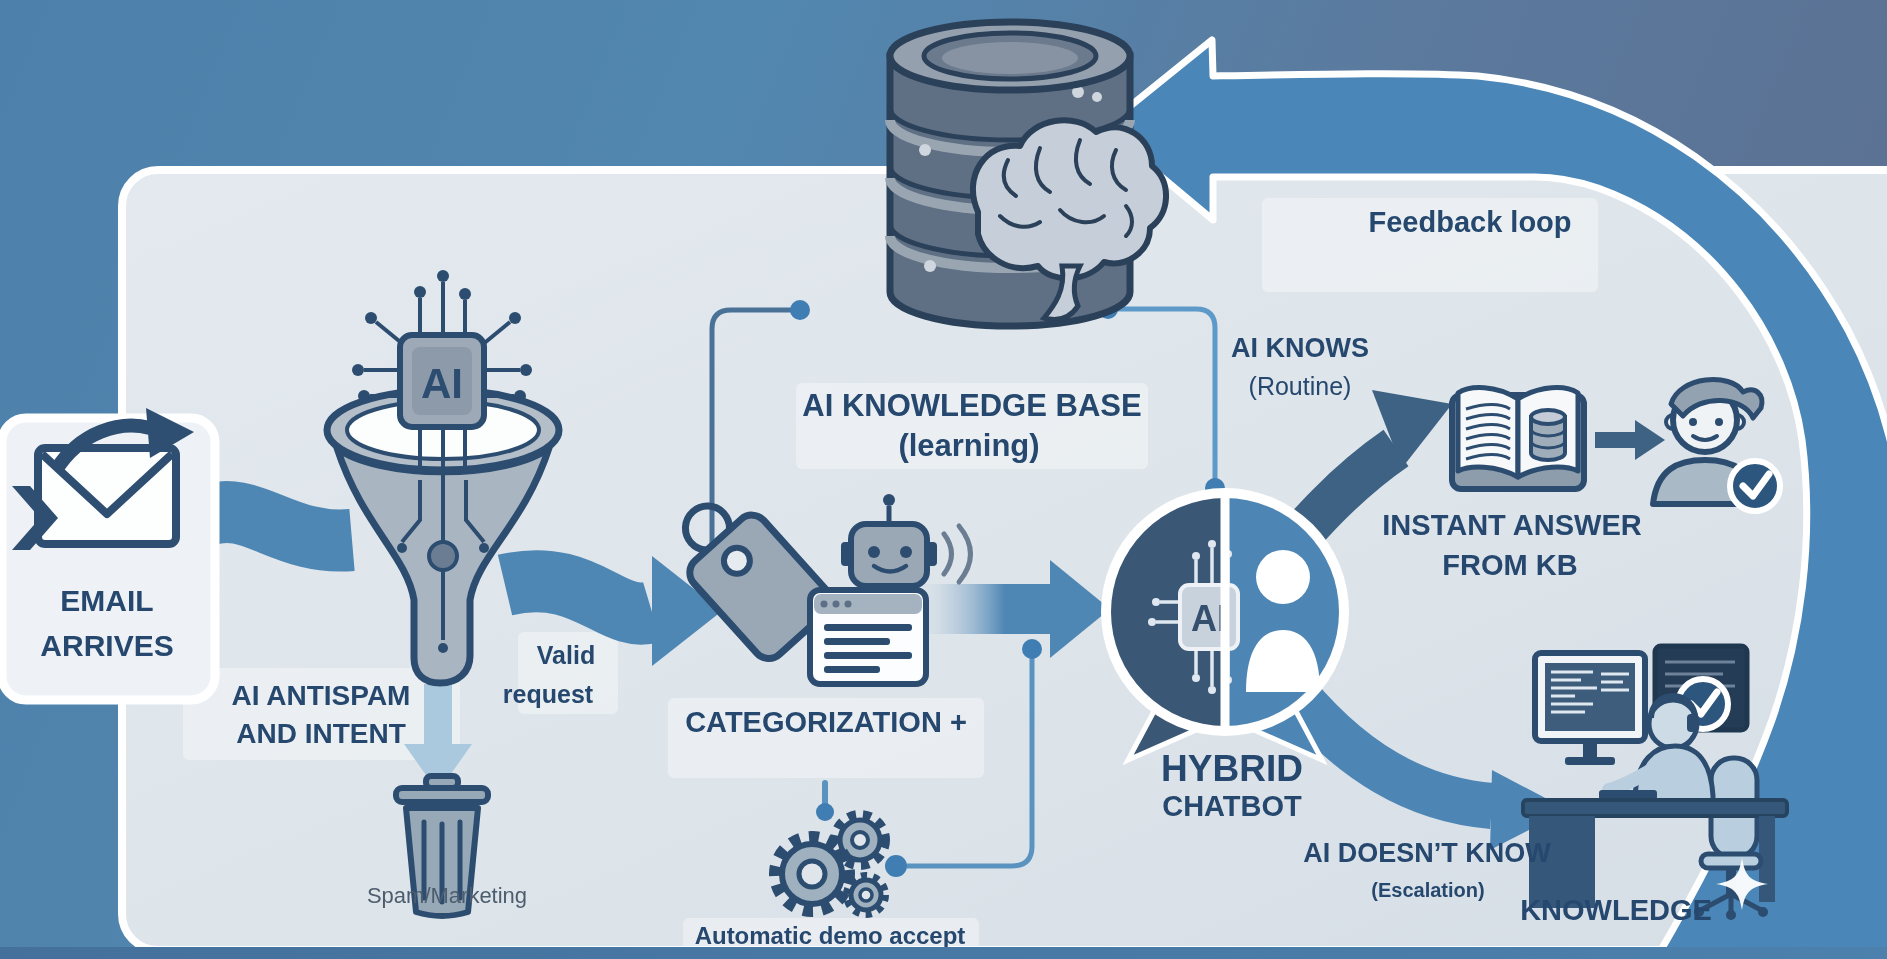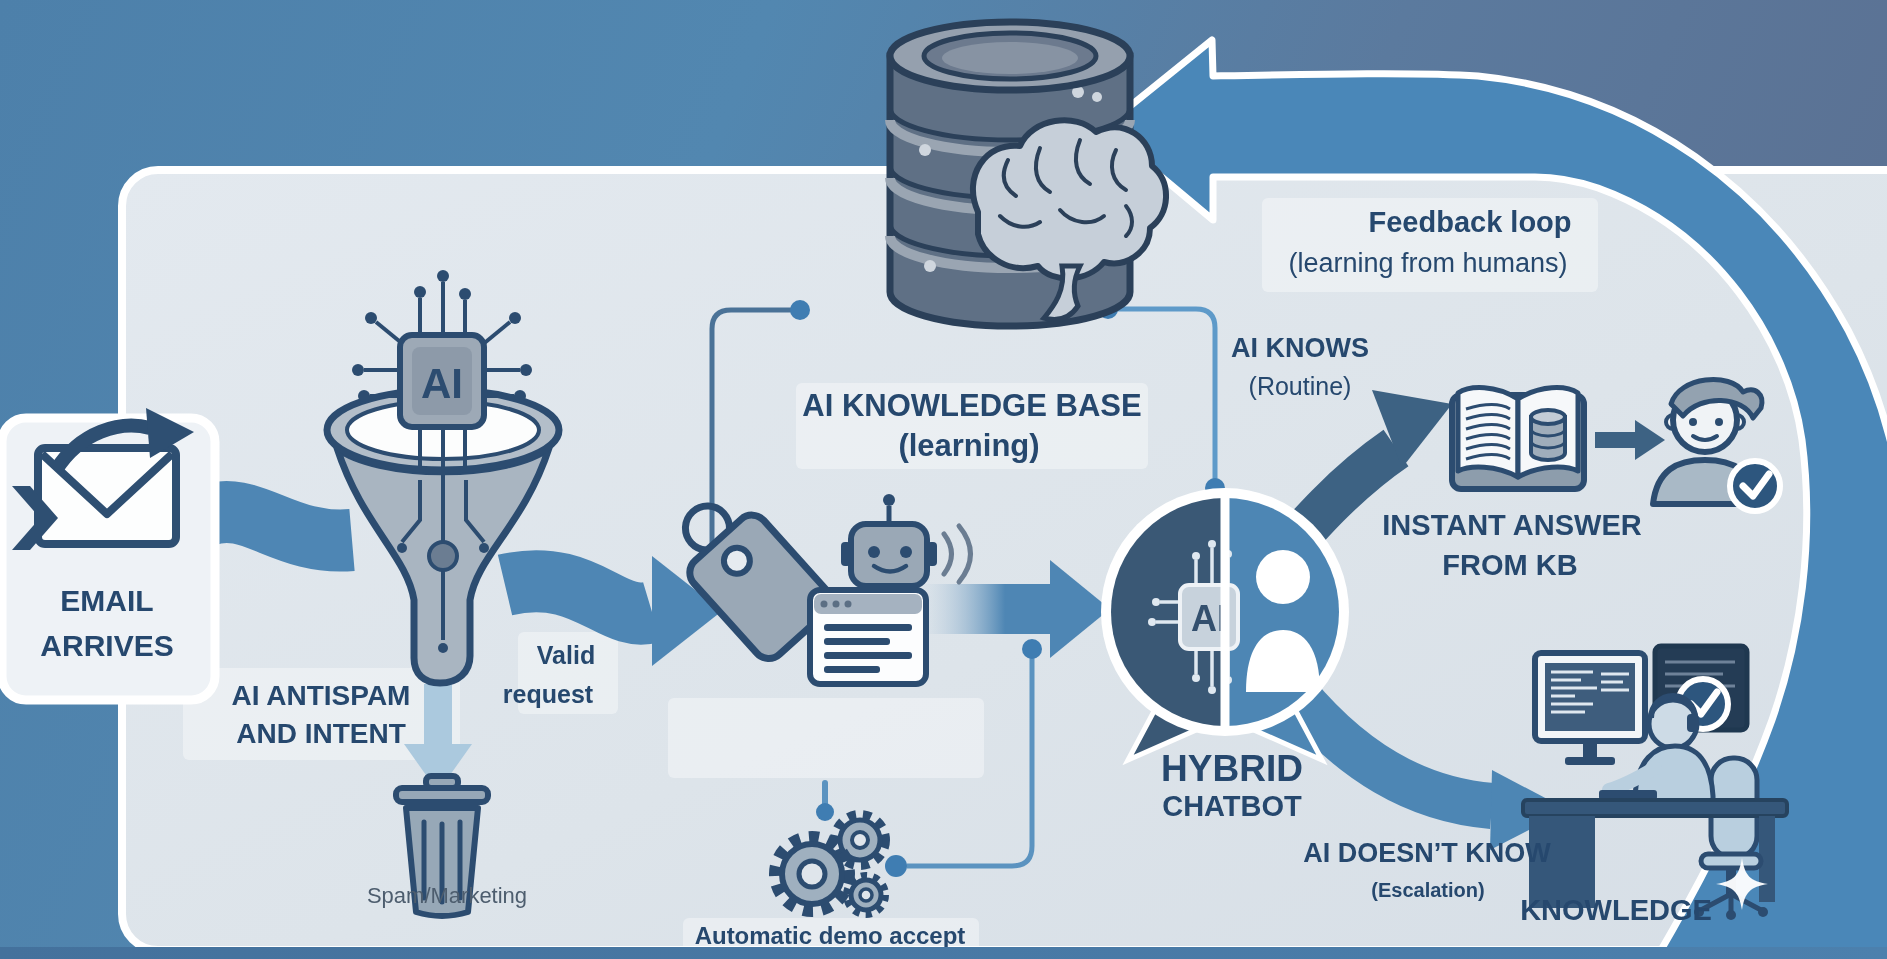--- a/index.html
+++ b/index.html
@@ -386,33 +386,33 @@
 <div class="lbl" style="left:321px;top:734px;font-size:28px;">AND INTENT</div>
 
 <div class="lbl gray" style="left:447px;top:896px;font-size:22px;">Spam/Marketing</div>
 
 <div class="lbl" style="left:566px;top:655px;font-size:25px;">Valid</div>
 <div class="lbl" style="left:548px;top:694px;font-size:25px;">request</div>
 
 <div class="lbl" style="left:972px;top:406px;font-size:31px;">AI KNOWLEDGE BASE</div>
 <div class="lbl" style="left:969px;top:446px;font-size:31px;">(learning)</div>
 
+<div class="lbl" style="left:826px;top:722px;font-size:29px;">CATEGORIZATION +</div>
 
 <div class="lbl" style="left:830px;top:936px;font-size:24px;">Automatic demo accept</div>
 
 <div class="lbl" style="left:1232px;top:769px;font-size:37px;">HYBRID</div>
 <div class="lbl" style="left:1232px;top:806px;font-size:29px;">CHATBOT</div>
 
 <div class="lbl" style="left:1300px;top:348px;font-size:27px;">AI KNOWS</div>
 <div class="lbl sub" style="left:1300px;top:386px;font-size:25px;">(Routine)</div>
 
 <div class="lbl" style="left:1512px;top:525px;font-size:29px;">INSTANT ANSWER</div>
 <div class="lbl" style="left:1510px;top:565px;font-size:29px;">FROM KB</div>
 
 <div class="lbl" style="left:1428px;top:222px;font-size:29px;margin-left:42px;">Feedback loop</div>
-<div class="lbl sub" style="left:1428px;top:263px;font-size:27px;">(learning from humans)</div>
 
 <div class="lbl" style="left:1427px;top:853px;font-size:27px;">AI DOESN’T KNOW</div>
 <div class="lbl" style="left:1428px;top:890px;font-size:20px;">(Escalation)</div>
 
 <div class="lbl" style="left:1616px;top:910px;font-size:29px;">KNOWLEDGE</div>
 
 </div>
 
 </body></html>

